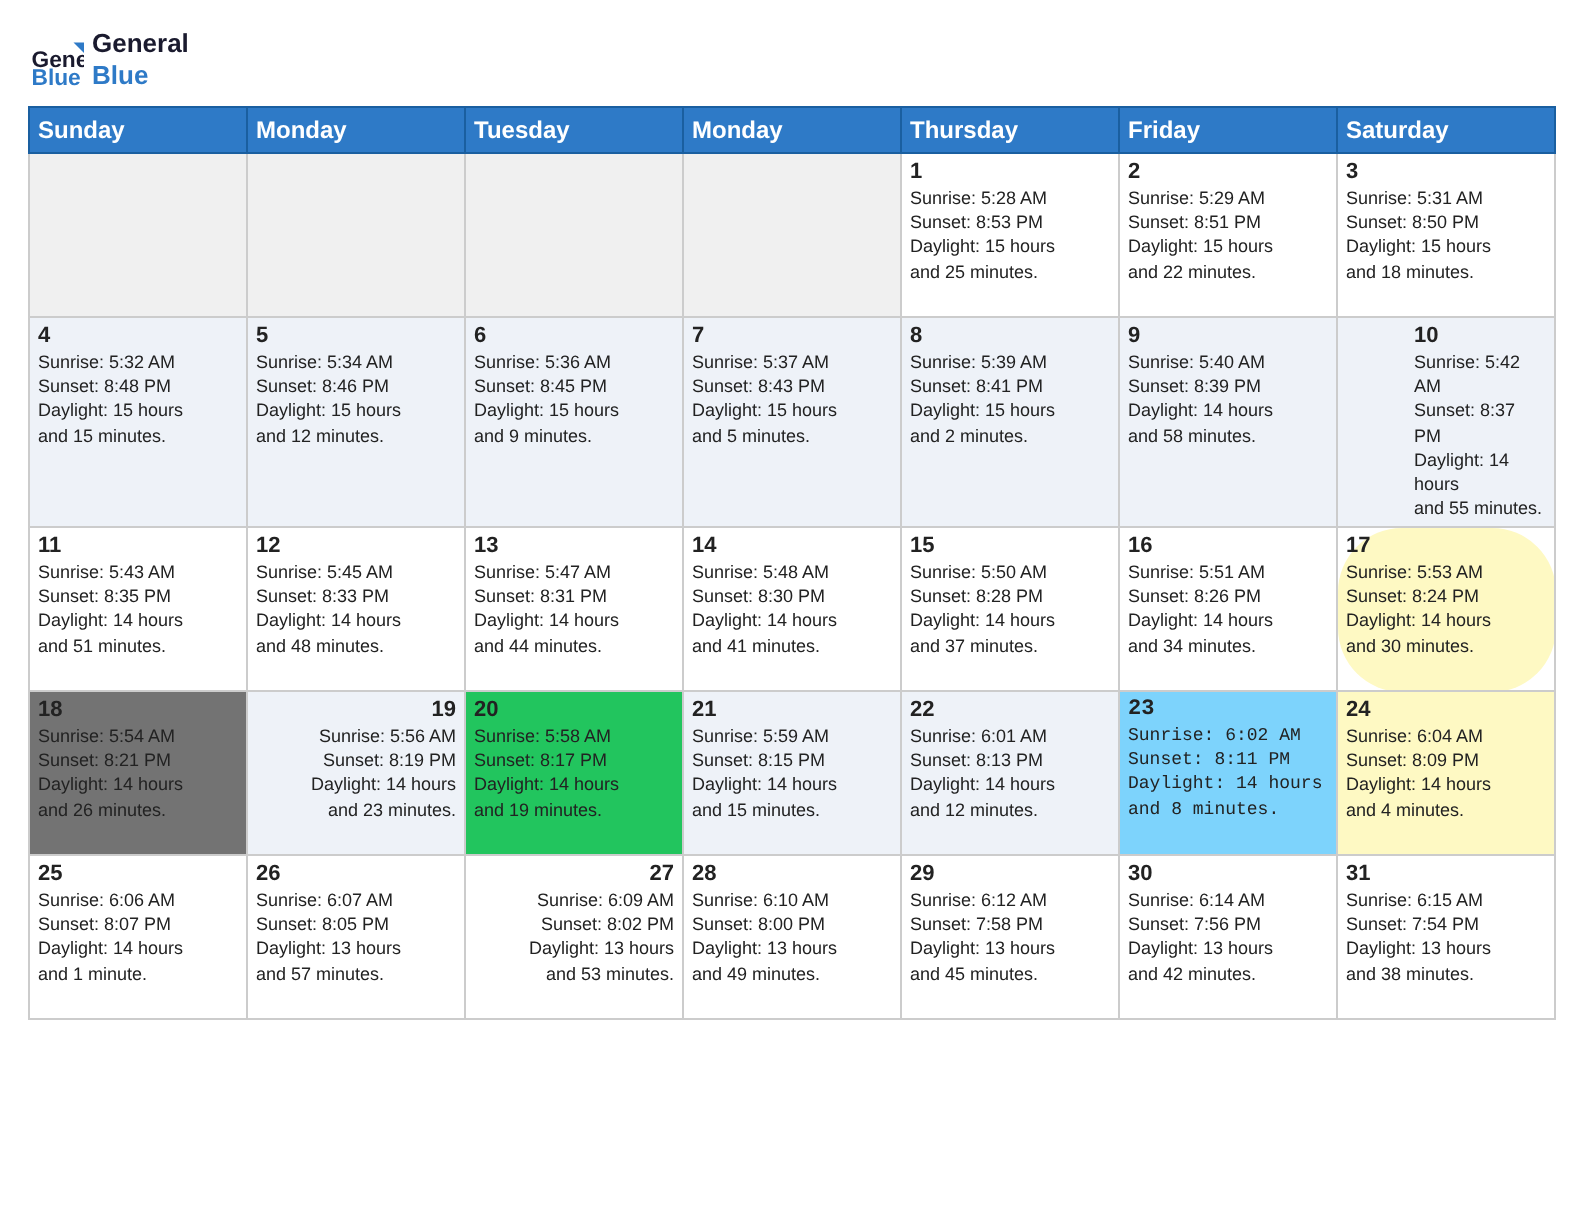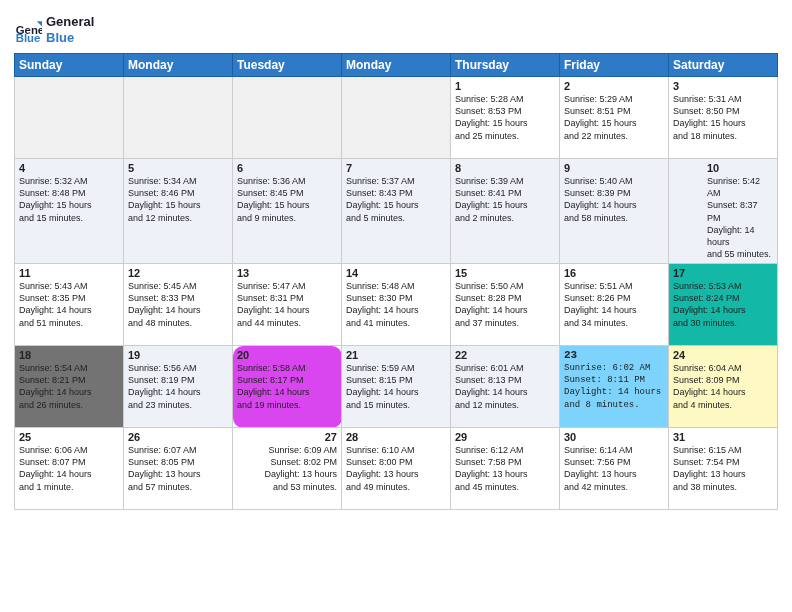--- a/index.html
+++ b/index.html
@@ -197,35 +197,35 @@
             <div class="day-info">Sunrise: 5:48 AM<br>Sunset: 8:30 PM<br>Daylight: 14 hours<br>and 41 minutes.</div>
           </td>
           <td style="background: rgb(255, 255, 255);">
             <span class="day-num">15</span>
             <div class="day-info">Sunrise: 5:50 AM<br>Sunset: 8:28 PM<br>Daylight: 14 hours<br>and 37 minutes.</div>
           </td>
           <td style="background: rgb(255, 255, 255);">
             <span class="day-num">16</span>
             <div class="day-info">Sunrise: 5:51 AM<br>Sunset: 8:26 PM<br>Daylight: 14 hours<br>and 34 minutes.</div>
           </td>
-          <td style="background: #14b8a6;">
+          <td style="background: #fef9c3; border-radius: 32px;">
             <span class="day-num">17</span>
             <div class="day-info">Sunrise: 5:53 AM<br>Sunset: 8:24 PM<br>Daylight: 14 hours<br>and 30 minutes.</div>
           </td>
         </tr>
         <tr class="row-even">
           <td style="background: #737373;">
             <span class="day-num">18</span>
             <div class="day-info">Sunrise: 5:54 AM<br>Sunset: 8:21 PM<br>Daylight: 14 hours<br>and 26 minutes.</div>
           </td>
-          <td style="background: rgb(238, 242, 248);">
+          <td style="background: rgb(238, 242, 248); text-align: right;">
             <span class="day-num">19</span>
             <div class="day-info">Sunrise: 5:56 AM<br>Sunset: 8:19 PM<br>Daylight: 14 hours<br>and 23 minutes.</div>
           </td>
-          <td style="background: #d946ef; border-radius: 10px;">
+          <td style="background: #22c55e;">
             <span class="day-num">20</span>
             <div class="day-info">Sunrise: 5:58 AM<br>Sunset: 8:17 PM<br>Daylight: 14 hours<br>and 19 minutes.</div>
           </td>
           <td style="background: rgb(238, 242, 248); margin-left: 10px;">
             <span class="day-num">21</span>
             <div class="day-info">Sunrise: 5:59 AM<br>Sunset: 8:15 PM<br>Daylight: 14 hours<br>and 15 minutes.</div>
           </td>
           <td style="background: rgb(238, 242, 248);">
             <span class="day-num">22</span>
             <div class="day-info">Sunrise: 6:01 AM<br>Sunset: 8:13 PM<br>Daylight: 14 hours<br>and 12 minutes.</div>

